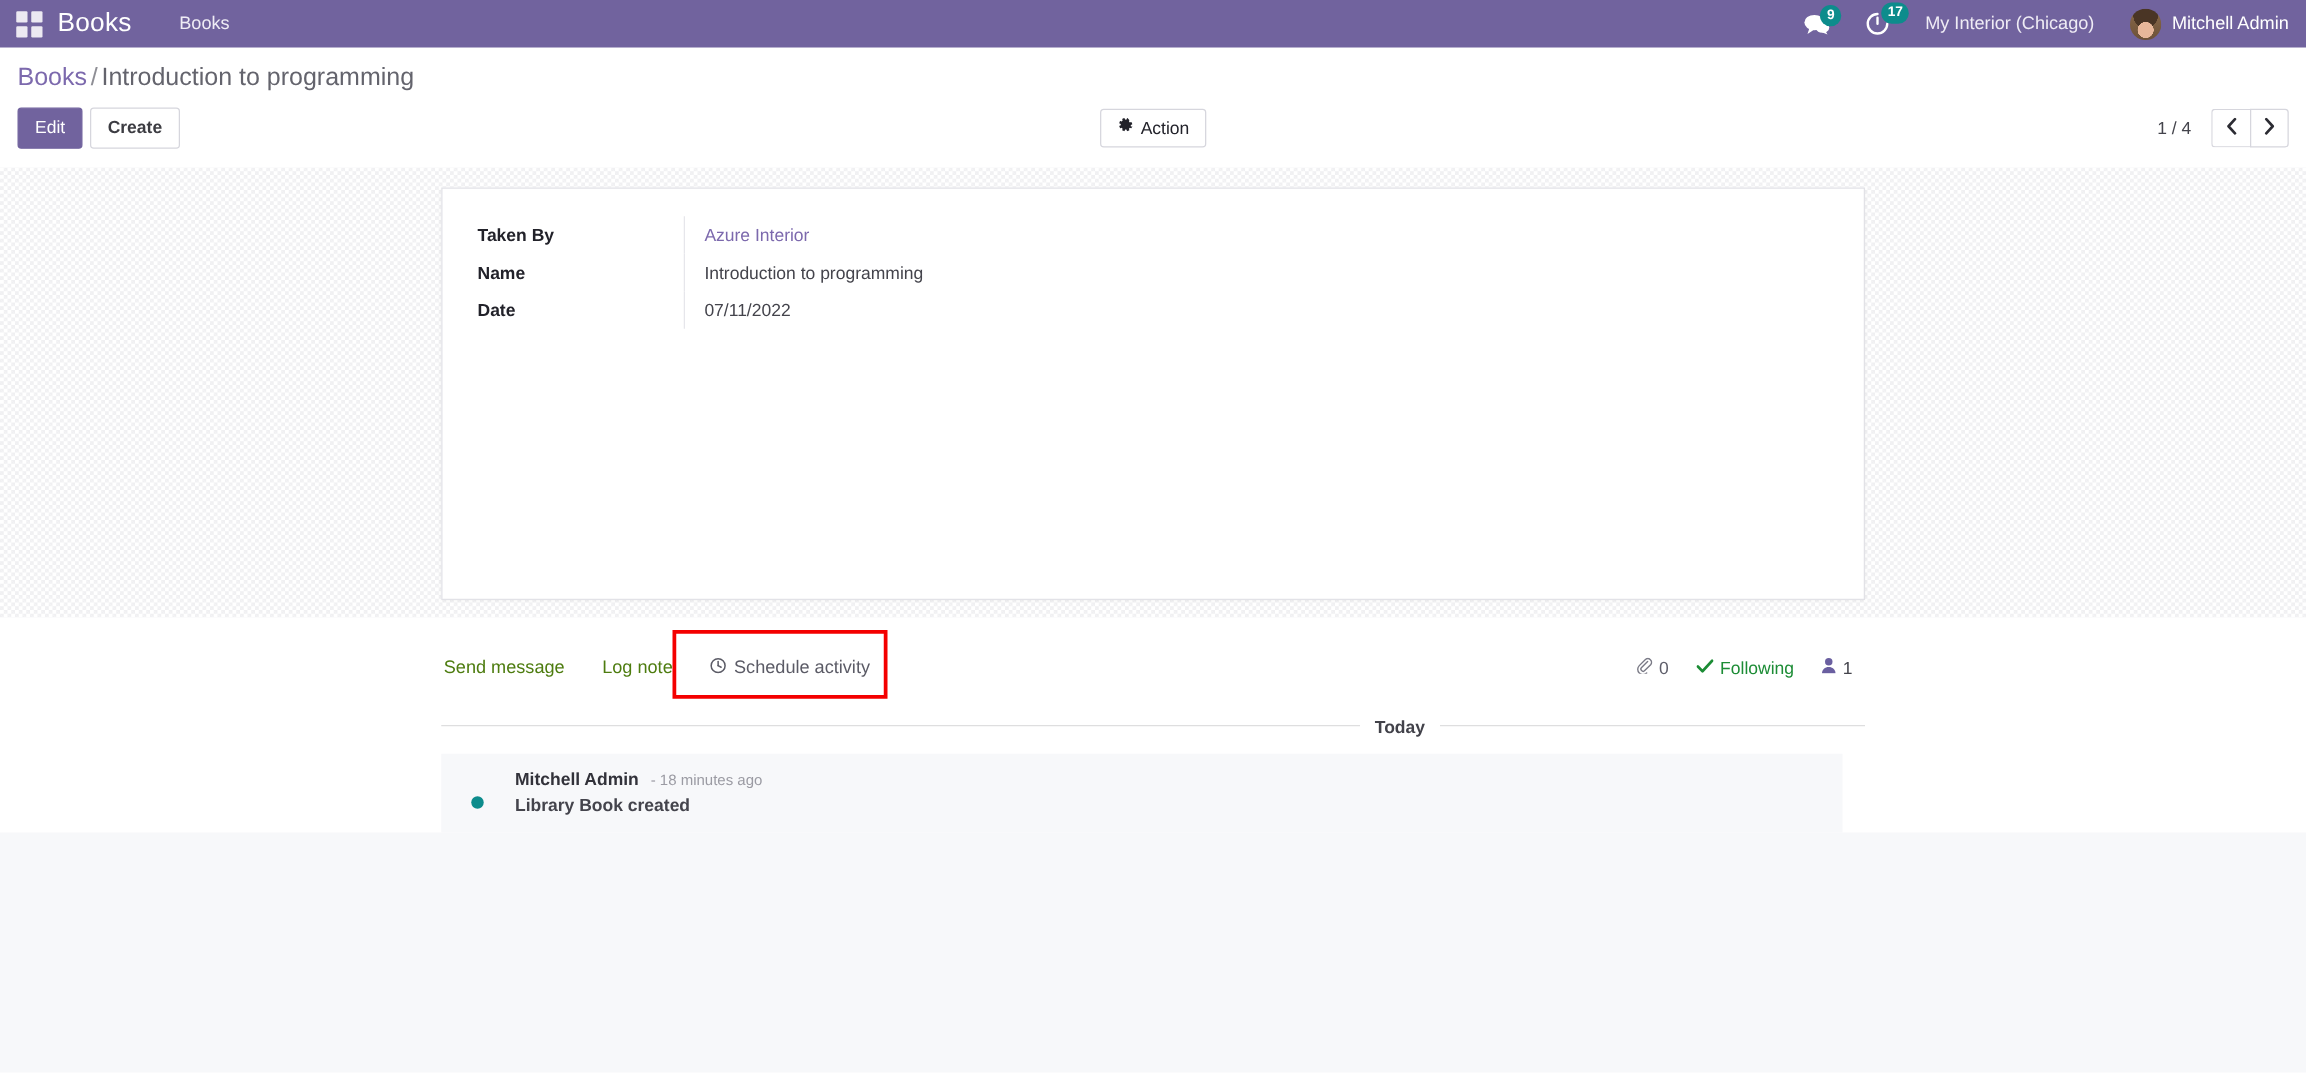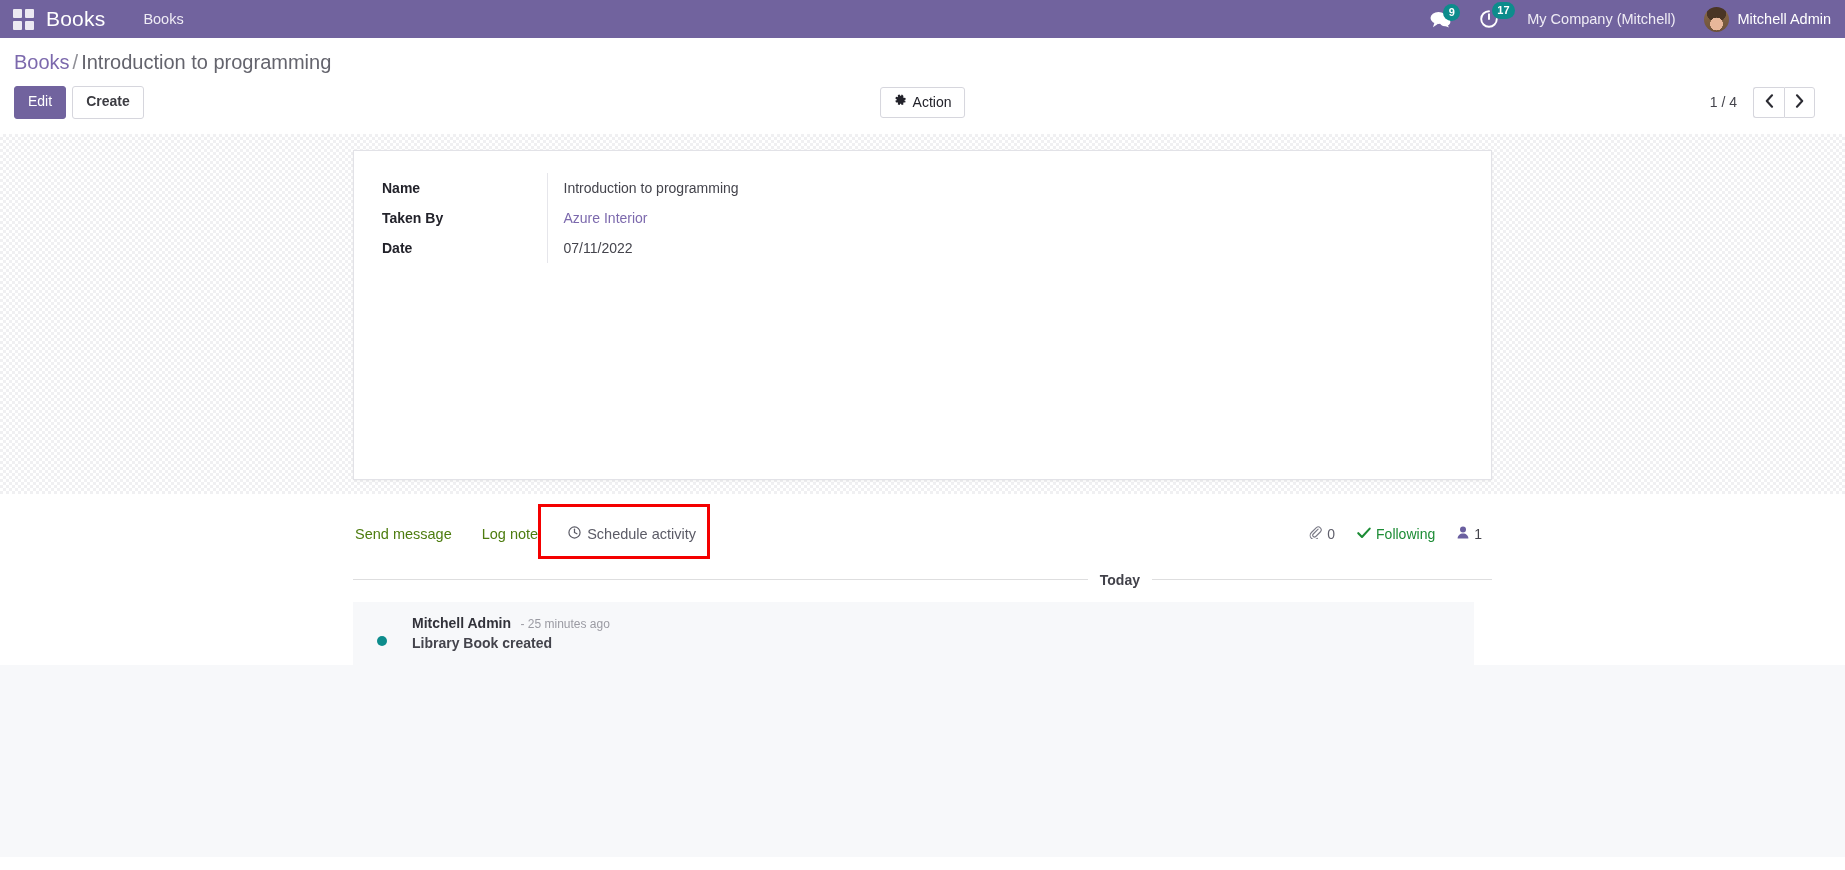--- a/index.html
+++ b/index.html
@@ -181,21 +181,21 @@
     background: #ffffff;
     color: #22222a;
     border: 1px solid #d6d6dd;
     border-radius: 3px;
     font-size: 14px;
     padding: 6px 13px 7px 13px;
     cursor: pointer;
   }
   .pager {
     position: absolute;
-    right: 16px;
+    right: 0;
     display: flex;
     align-items: center;
   }
   .pager-counter {
     font-size: 14px;
     color: #44444c;
     margin-right: 16px;
     white-space: nowrap;
   }
   .pager-btns { display: flex; }
@@ -421,21 +421,21 @@
     <div class="nav-icon-wrap">
       <span>
         <svg width="20" height="20" viewBox="0 0 20 20">
           <path d="M10 2.2 A7.8 7.8 0 1 0 17.8 10" stroke="#ffffff" stroke-width="1.9" fill="none" stroke-linecap="round"></path>
           <line x1="10" y1="10" x2="10" y2="5.2" stroke="#ffffff" stroke-width="1.9" stroke-linecap="round"></line>
         </svg>
       </span>
       <span class="nav-badge">17</span>
     </div>
 
-    <div class="company-name">My Company (Mitchell)</div>
+    <div class="company-name">My Interior (Chicago)</div>
 
     <div class="user-menu">
       <span class="user-avatar"></span>
       <span class="user-name">Mitchell Admin</span>
     </div>
   </div>
 </div>
 
 <div class="control-panel">
 
@@ -479,28 +479,28 @@
       </span>
     </div>
   </div>
 </div>
 
 <div class="form-area">
   <div class="sheet">
     <table class="form-table">
       <tbody>
         <tr>
-          <td class="field-label">Name</td>
-          <td class="field-value">Introduction to programming</td>
-        </tr>
-        <tr>
           <td class="field-label">Taken By</td>
           <td class="field-value">
             <span class="value-link">Azure Interior</span>
           </td>
+        </tr>
+        <tr>
+          <td class="field-label">Name</td>
+          <td class="field-value">Introduction to programming</td>
         </tr>
         <tr>
           <td class="field-label">Date</td>
           <td class="field-value">07/11/2022</td>
         </tr>
       </tbody>
     </table>
   </div>
 </div>
 
@@ -560,20 +560,20 @@
   </div>
 
   <div class="message-row">
     <span class="msg-avatar-wrap">
       <span class="msg-avatar"></span>
       <span class="online-dot"></span>
     </span>
     <div class="msg-body">
       <div>
         <span class="msg-author">Mitchell Admin</span>
-        <span class="msg-time">- 25 minutes ago</span>
+        <span class="msg-time">- 18 minutes ago</span>
       </div>
       <div class="msg-text">Library Book created</div>
     </div>
   </div>
 </div>
 
 <div class="bottom-filler"></div>
 
 </body></html>

